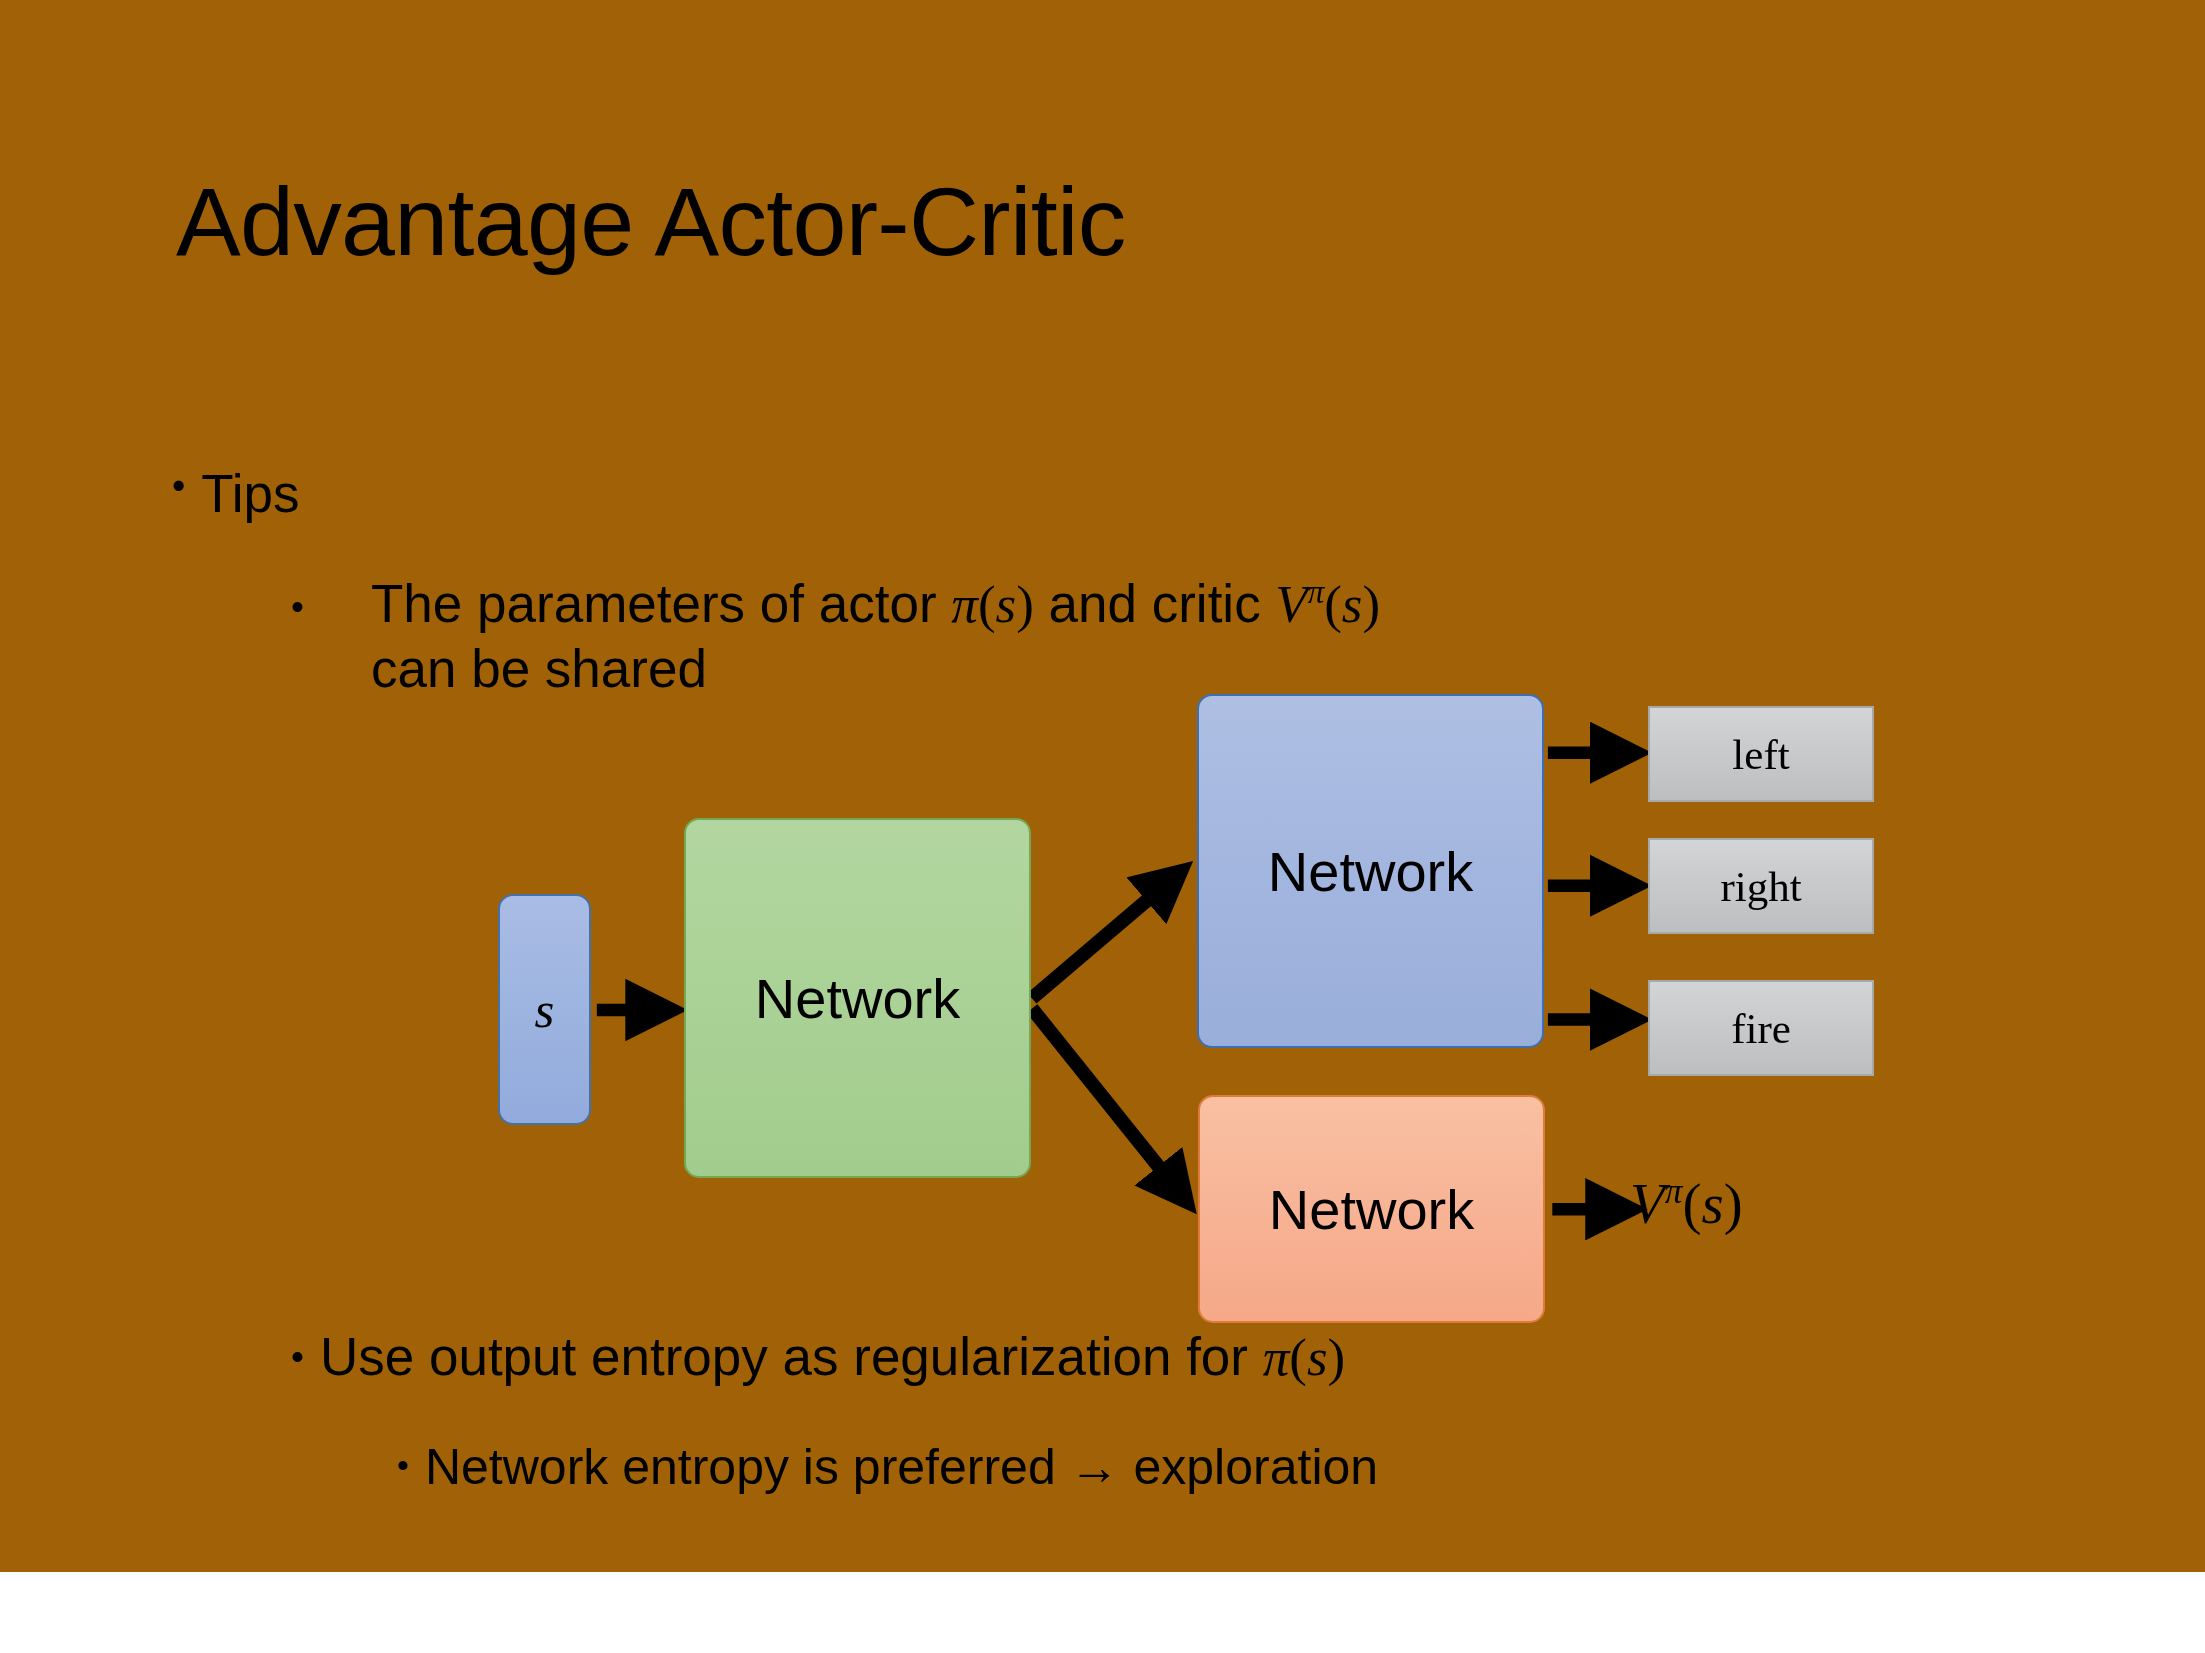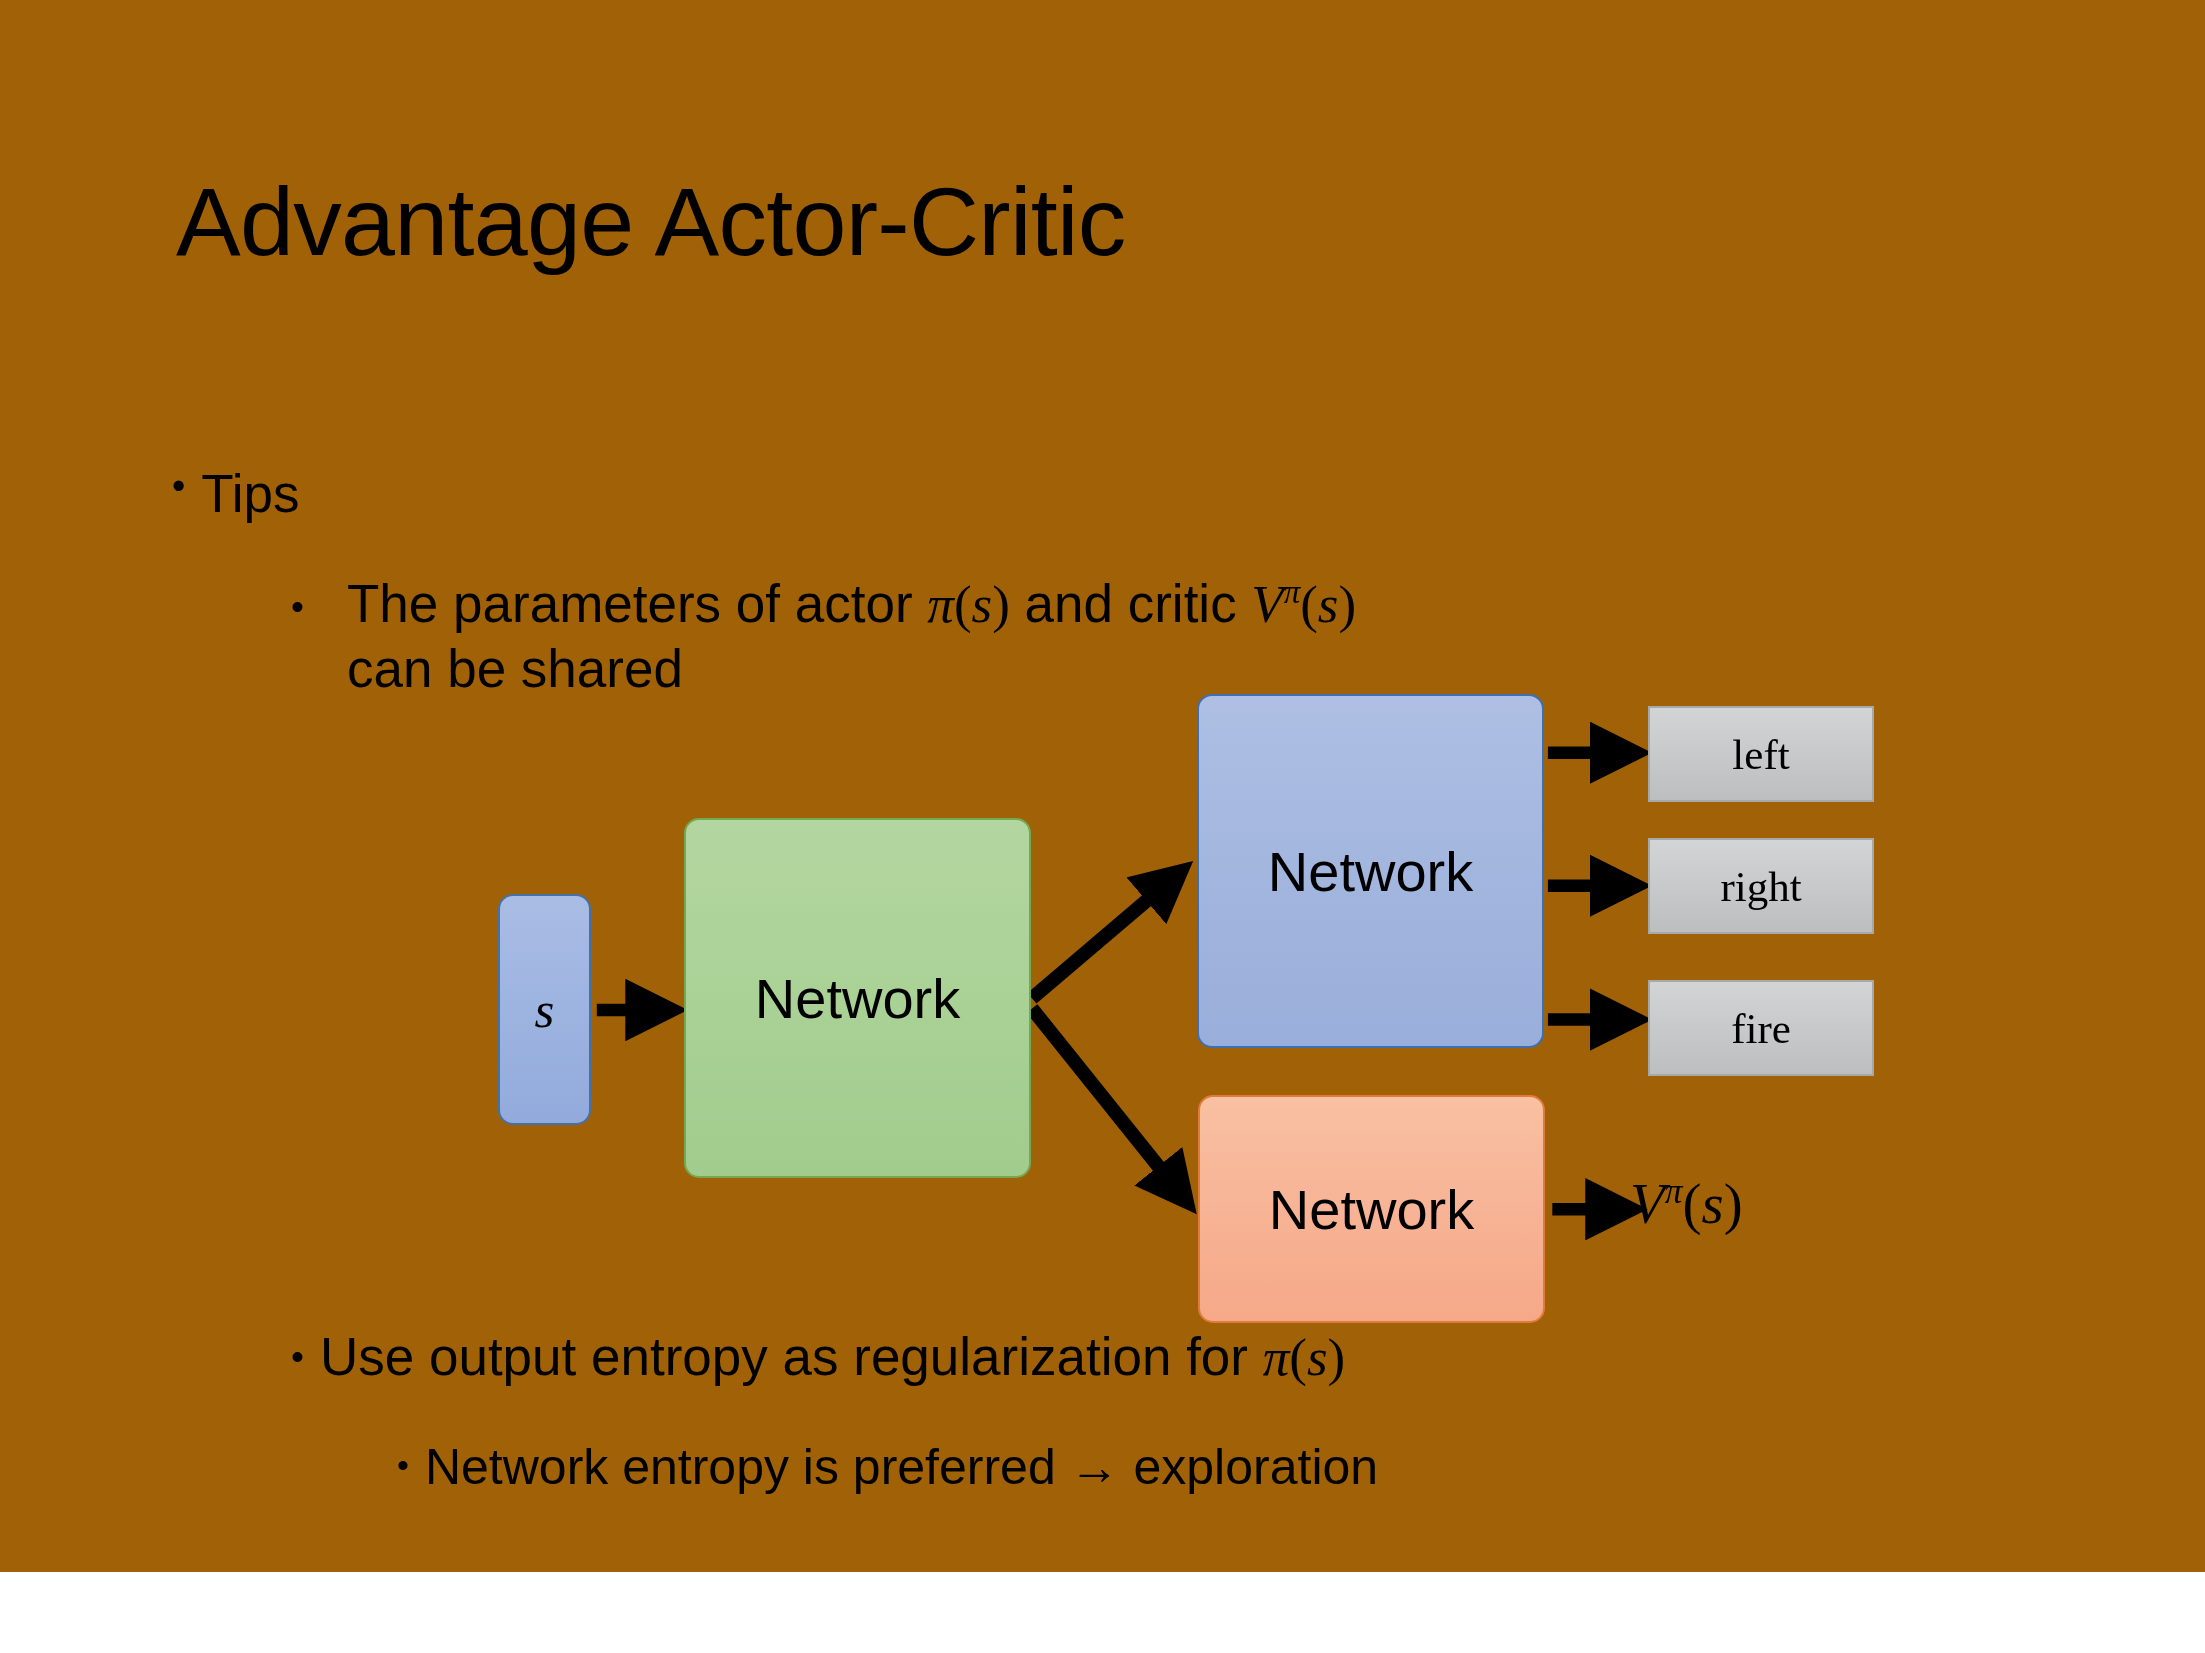--- a/index.html
+++ b/index.html
@@ -65,21 +65,21 @@
     width: 1764px;
   }
   #bullet-params .dot {
     font-size: 37px;
     position: absolute;
     left: 0px;
     top: 16px;
   }
   #bullet-params .btxt {
     display: block;
-    margin-left: 56px;
+    margin-left: 80px;
     line-height: 1.22;
     white-space: normal;
     width: 1713px;
   }
 
   
   #bullet-entropy {
     left: 291px;
     top: 1326px;
     font-size: 53px;

